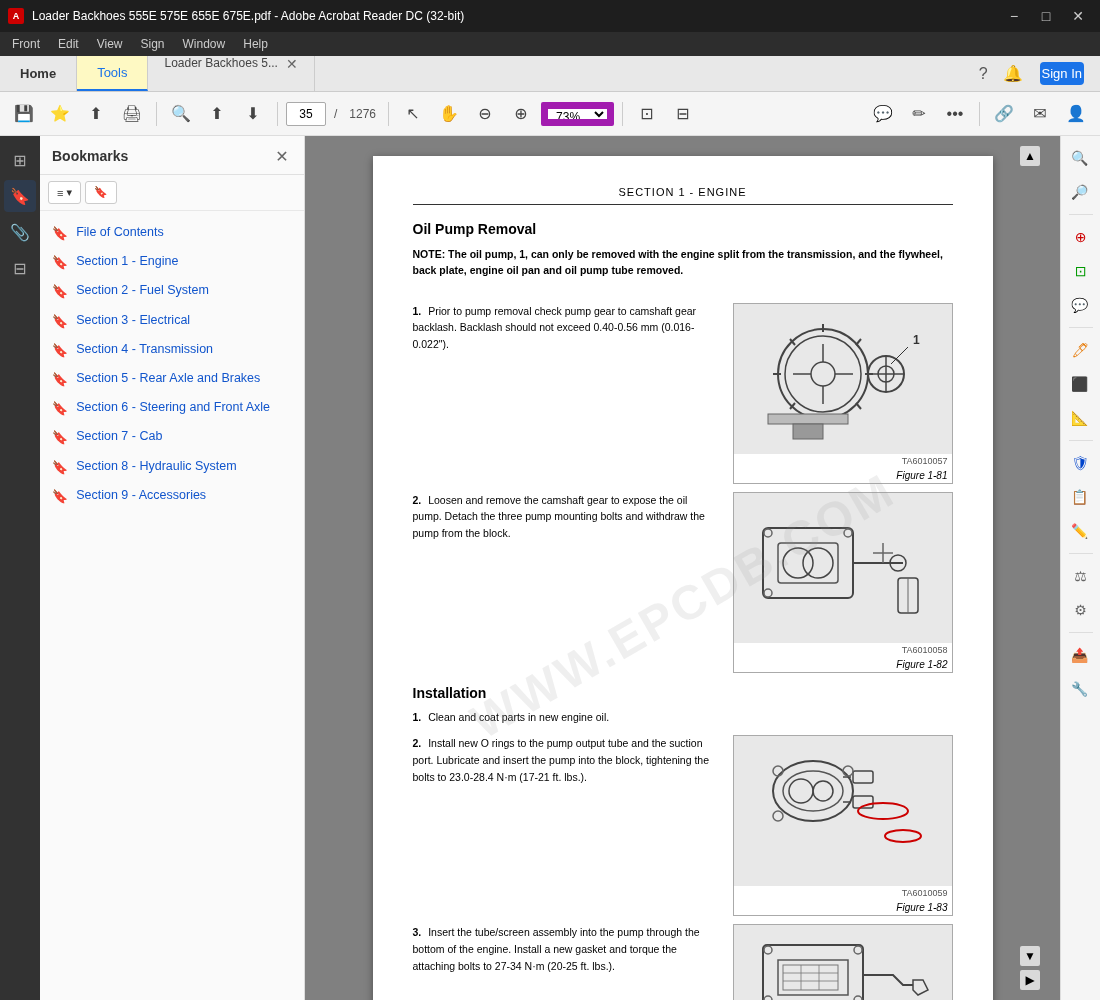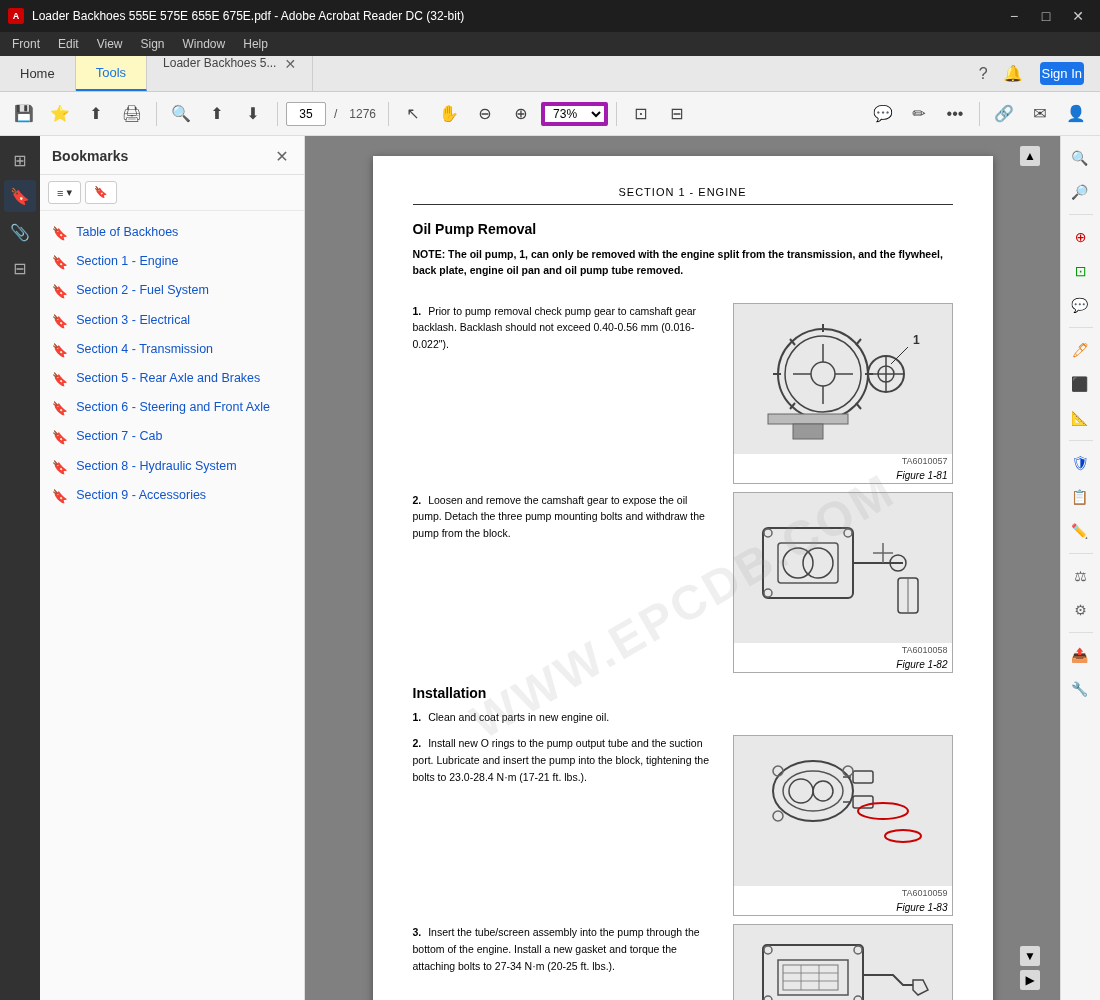--- a/index.html
+++ b/index.html
@@ -54,21 +54,21 @@
       height: 36px;
       display: flex;
       align-items: stretch;
       border-bottom: 1px solid #ccc;
       padding: 0;
     }
     #tab-bar .tab-home {
       background: #e8e8e8;
       padding: 0 20px;
       display: flex; align-items: center;
-      font-size: 13px; font-weight: 400;
+      font-size: 13px; font-weight: 700;
       border-right: 1px solid #ccc;
       cursor: pointer; color: #333;
     }
     #tab-bar .tab-tools {
       background: #fef9c3;
       padding: 0 20px;
       display: flex; align-items: center;
       font-size: 13px; font-weight: 500;
       border-right: 1px solid #ccc;
       cursor: pointer; color: #1a73e8;
@@ -120,21 +120,21 @@
       width: 1px; height: 24px; background: #ccc; margin: 0 4px;
     }
     #toolbar .page-input {
       width: 40px; height: 24px; text-align: center;
       border: 1px solid #aaa; font-size: 12px;
       border-radius: 2px;
     }
     #toolbar .page-sep { color: #555; font-size: 12px; padding: 0 4px; }
     #toolbar .zoom-select {
       height: 24px; font-size: 12px;
-      border: 4px solid #a21caf; border-radius: 2px;
+      border: 7px solid #a21caf; border-radius: 2px;
       padding: 0 4px; background: white;
     }
     #toolbar .spacer { flex: 1; }
 
     
     #main {
       display: flex;
       height: calc(1000px - 32px - 24px - 36px - 44px);
       overflow: hidden;
     }
@@ -448,21 +448,21 @@
         <span>≡</span>
         <span>▾</span>
       </button>
       <button class="bm-btn">
         <span>🔖</span>
       </button>
     </div>
     <div class="bookmarks-list">
     <div class="bookmark-item">
           <span class="bookmark-icon">🔖</span>
-          <span class="bookmark-text">Table of Backhoes</span>
+          <span class="bookmark-text">File of Contents</span>
         </div>
         <div class="bookmark-item">
           <span class="bookmark-icon">🔖</span>
           <span class="bookmark-text">Section 1 - Engine</span>
         </div>
         <div class="bookmark-item">
           <span class="bookmark-icon">🔖</span>
           <span class="bookmark-text">Section 2 - Fuel System</span>
         </div>
         <div class="bookmark-item">

